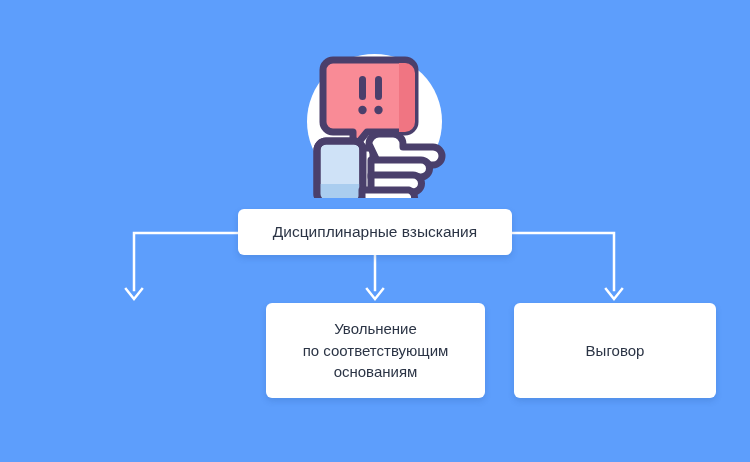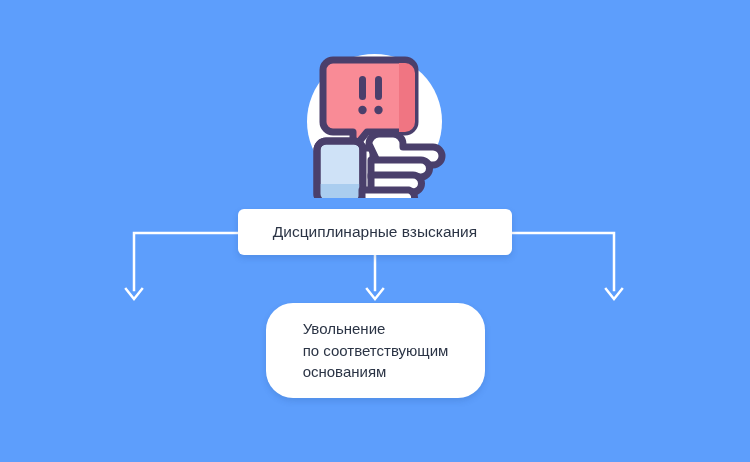--- a/index.html
+++ b/index.html
@@ -56,21 +56,21 @@
     background: #ffffff;
     border-radius: 6px;
     box-shadow: 0 3px 6px rgba(30, 70, 140, 0.18);
     display: flex;
     align-items: center;
     justify-content: center;
     box-sizing: border-box;
   }
   .card-label {
     color: #2b3445;
-    text-align: left;
+    text-align: center;
     line-height: 1.45;
     white-space: pre-line;
   }
 
   #card-top {
     left: 238px;
     top: 209px;
     width: 274px;
     height: 46px;
   }
@@ -80,21 +80,20 @@
     left: 35px;
     top: 303px;
     width: 201px;
     height: 95px;
   }
   #card-center {
     left: 266px;
     top: 303px;
     width: 219px;
     height: 95px;
-    border-radius: 27px;
   }
   #card-right {
     left: 514px;
     top: 303px;
     width: 202px;
     height: 95px;
   }
   #card-left .card-label,
   #card-center .card-label,
   #card-right .card-label { font-size: 15px; }
@@ -159,14 +158,17 @@
     <span class="card-label">Дисциплинарные взыскания</span>
   </div>
 
 
   <div class="card" id="card-center">
     <span class="card-label">Увольнение
 по соответствующим
 основаниям</span>
   </div>
 
+  <div class="card" id="card-right">
+    <span class="card-label">Выговор</span>
+  </div>
 
 </div>
 
 </body></html>

